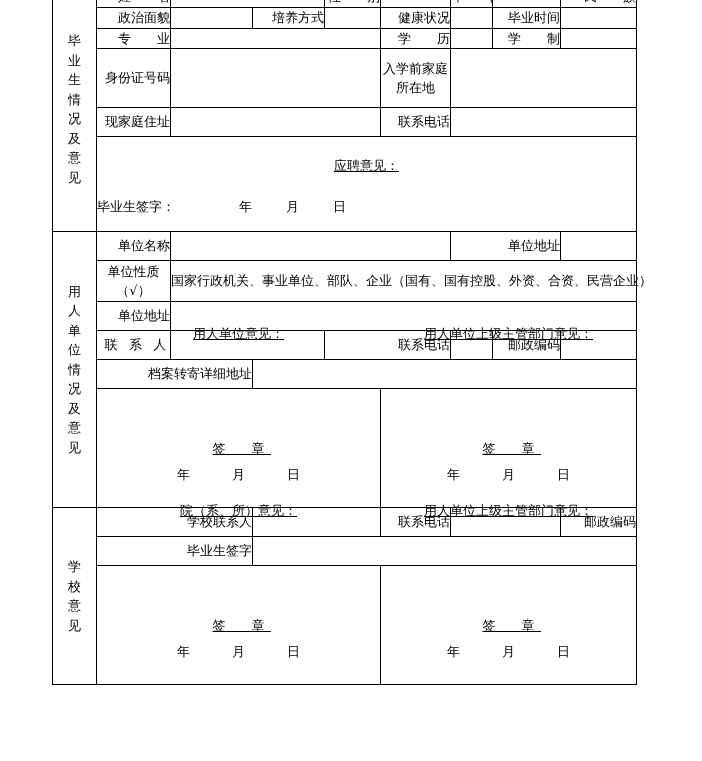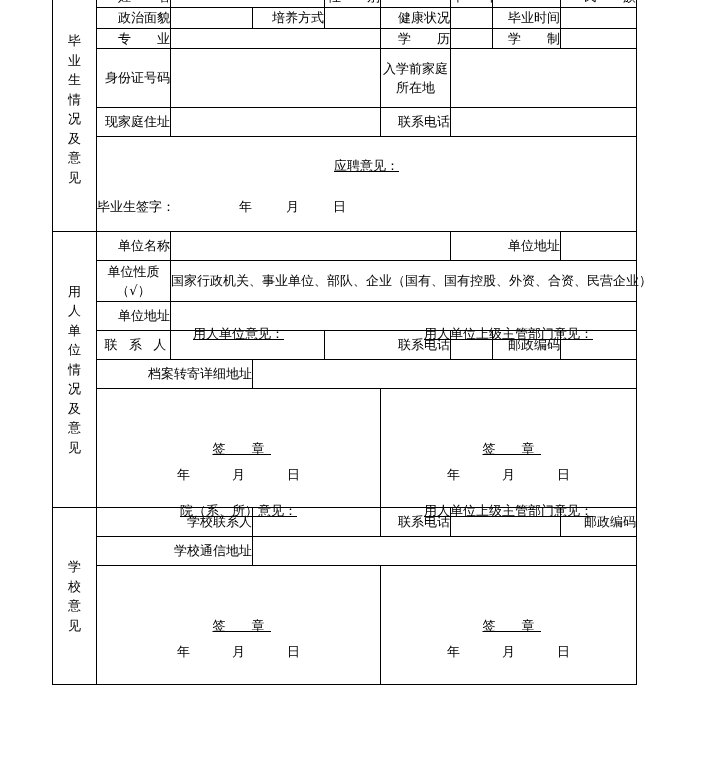--- a/index.html
+++ b/index.html
@@ -269,21 +269,21 @@
       <span>见</span>
     </td>
     <td class="lbl" colspan="2" style="height:28px">学校联系人</td>
     <td class="val" colspan="2"></td>
     <td class="lbl" colspan="1">联系电话</td>
     <td class="val" colspan="2"></td>
     <td class="lbl">邮政编码</td>
   </tr>
 
   <tr>
-    <td class="lbl" colspan="2" style="height:28px">学校通信地址</td>
+    <td class="lbl" colspan="2" style="height:28px">毕业生签字</td>
     <td class="val" colspan="6"></td>
   </tr>
 
   <tr>
     <td colspan="4" class="stamp-block">
       <div class="note-head" style="position:relative;top:-92px">院（系、所）意见：</div>
       <div class="stamp-inner">
         <div class="s1">签　章</div>
         <div class="s2">
           <span>年</span><span class="g"></span><span>月</span><span class="g"></span><span>日</span>

